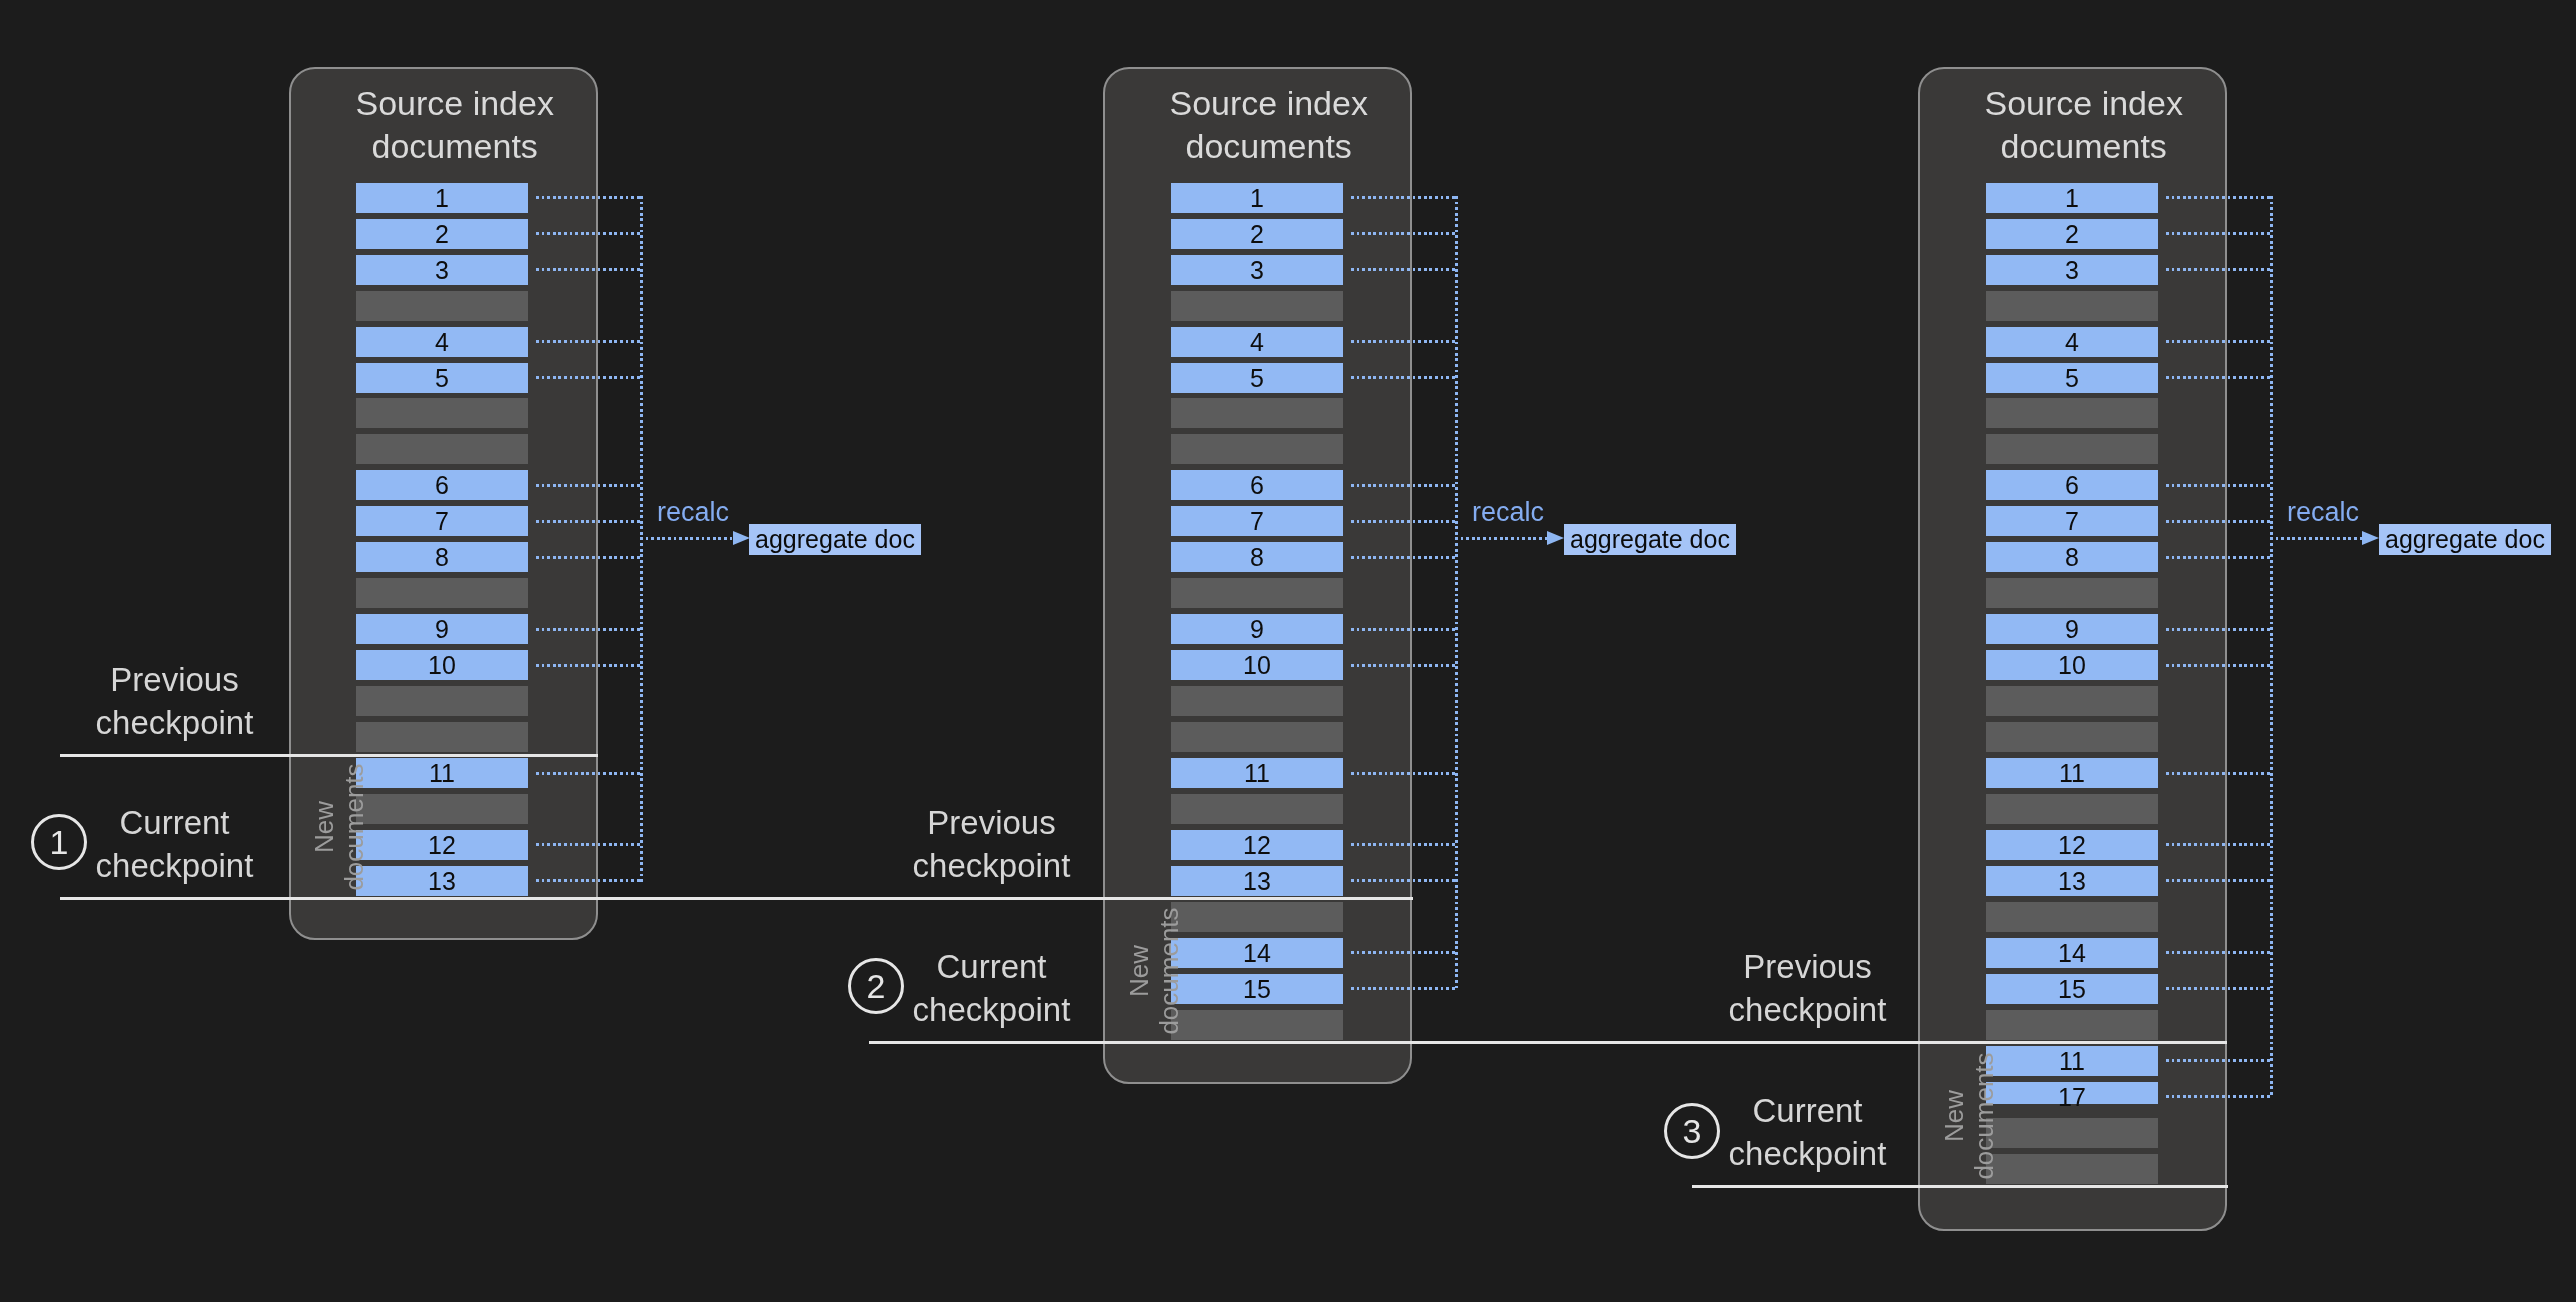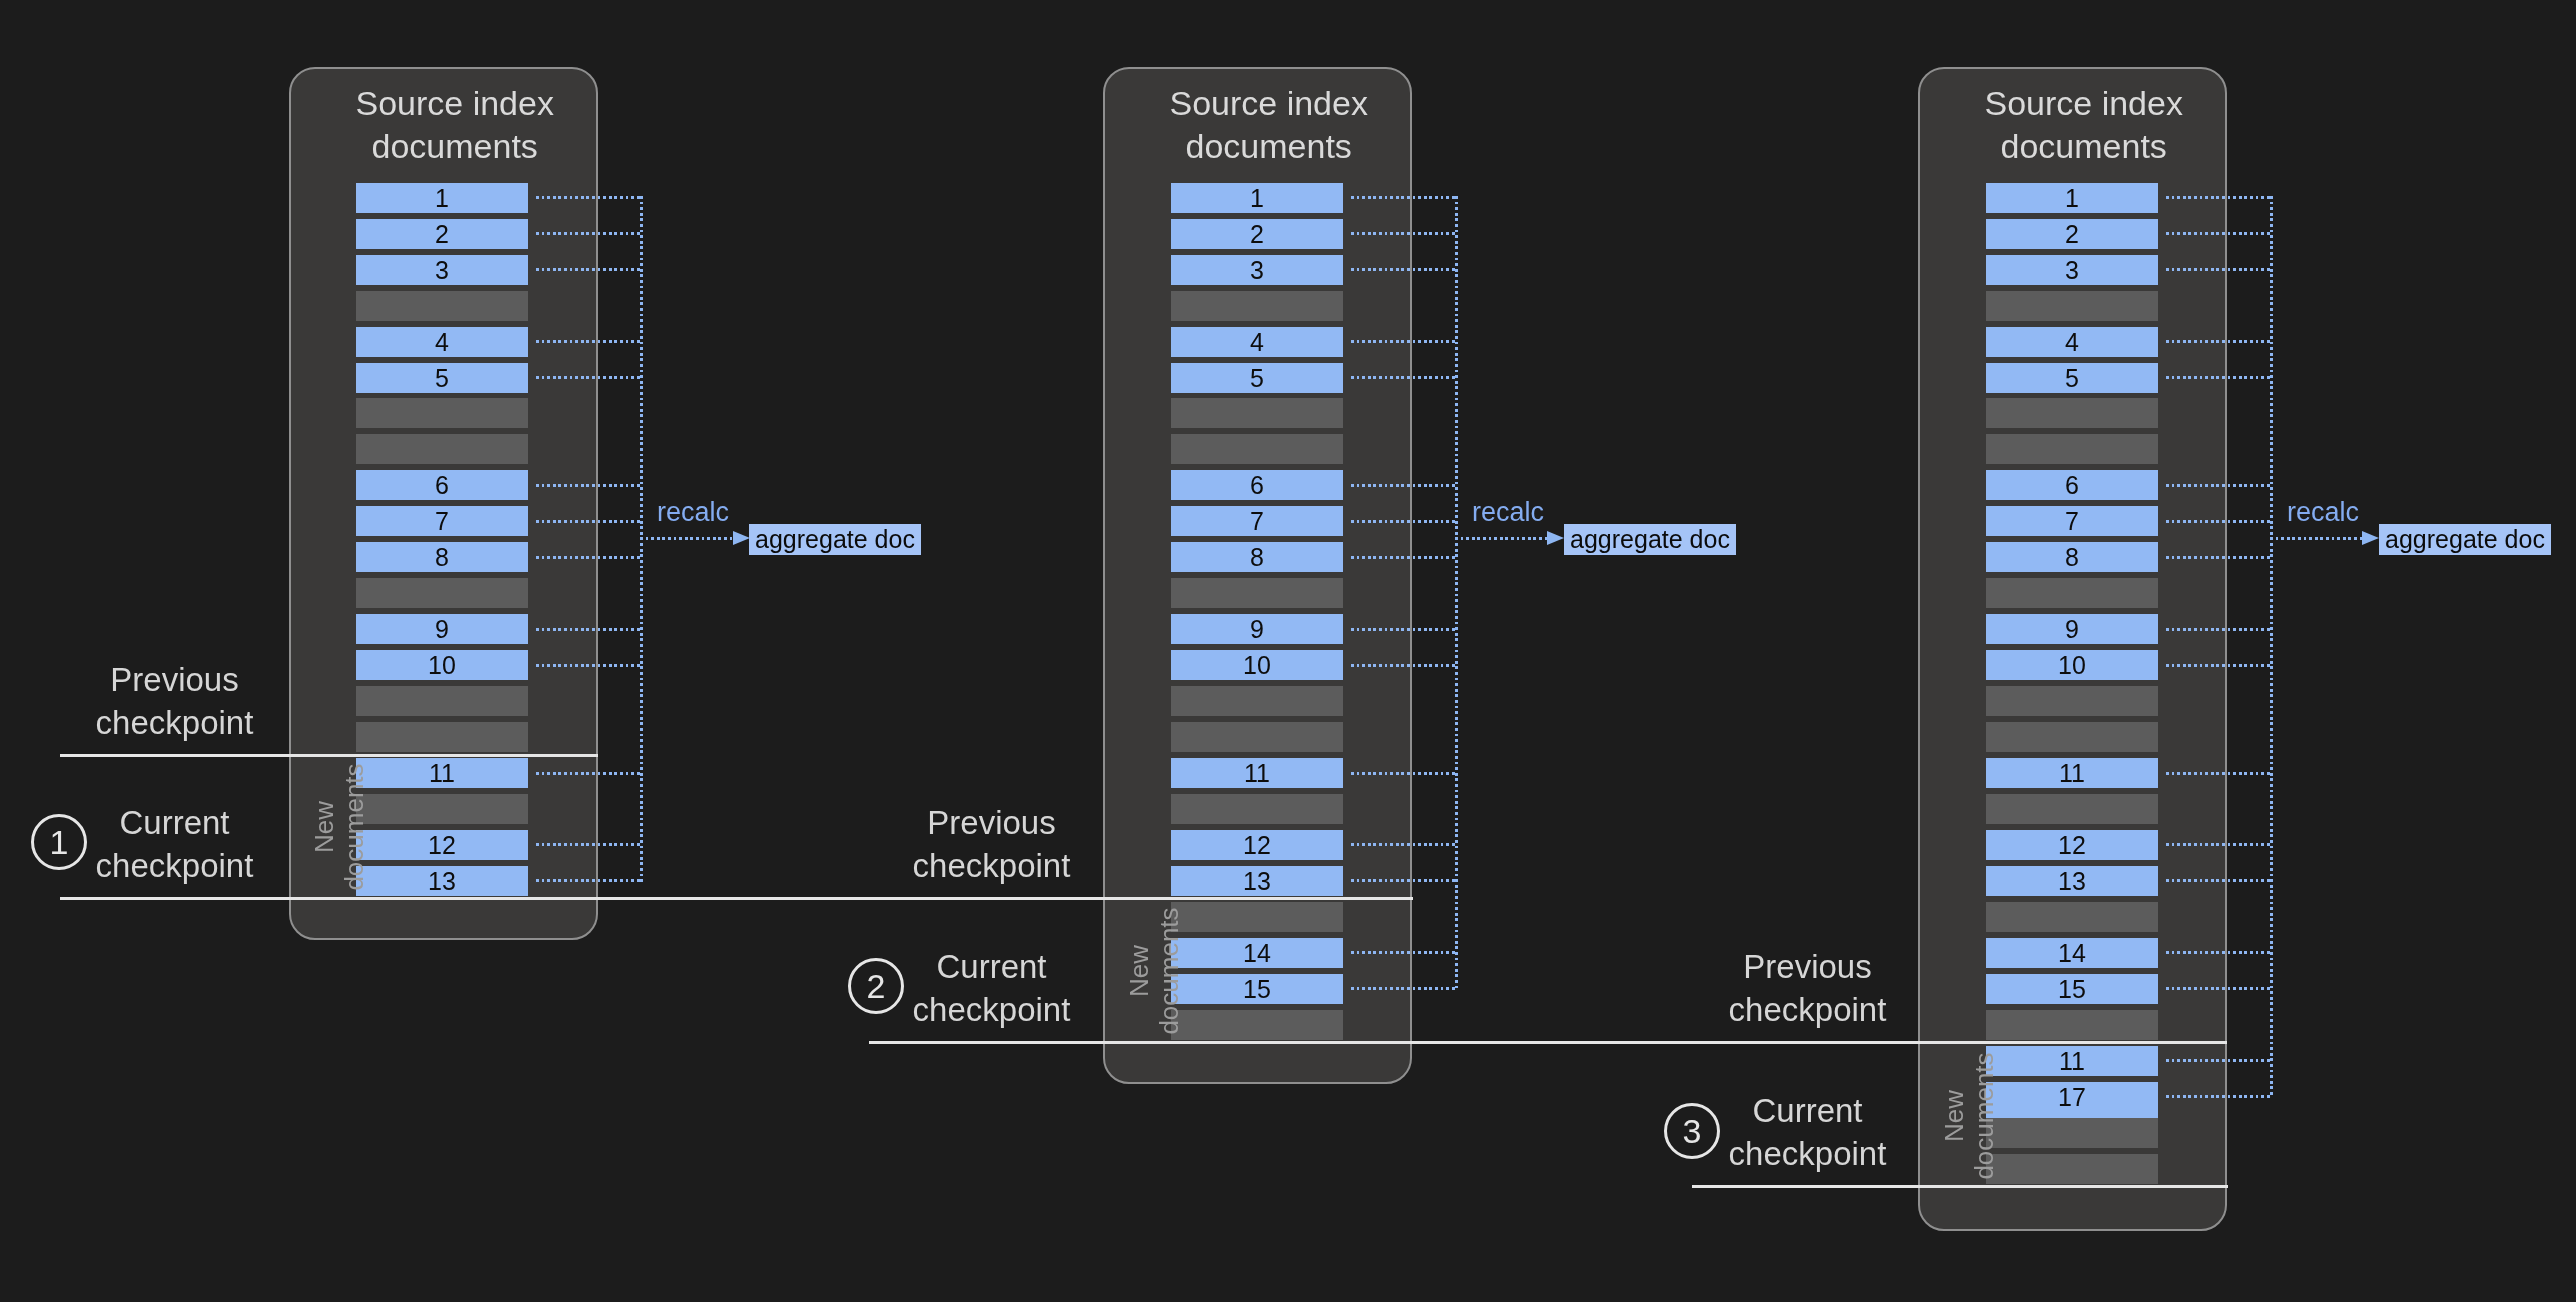--- a/index.html
+++ b/index.html
@@ -185,21 +185,21 @@
     <div class="block blue" style="left: 1986px; top: 866px; width: 172px; height: 29.5px;">13</div>
     <div class="dot-h" style="left: 2166px; top: 879px; width: 104px;"></div>
     <div class="block gray" style="left: 1986px; top: 902px; width: 172px; height: 29.5px;"></div>
     <div class="block blue" style="left: 1986px; top: 938px; width: 172px; height: 29.5px;">14</div>
     <div class="dot-h" style="left: 2166px; top: 951px; width: 104px;"></div>
     <div class="block blue" style="left: 1986px; top: 974px; width: 172px; height: 29.5px;">15</div>
     <div class="dot-h" style="left: 2166px; top: 987px; width: 104px;"></div>
     <div class="block gray" style="left: 1986px; top: 1010px; width: 172px; height: 29.5px;"></div>
     <div class="block blue" style="left: 1986px; top: 1046px; width: 172px; height: 29.5px;">11</div>
     <div class="dot-h" style="left: 2166px; top: 1059px; width: 104px;"></div>
-    <div class="block blue" style="left: 1986px; top: 1082px; width: 172px; height: 36px;">17</div>
+    <div class="block blue" style="left: 1986px; top: 1082px; width: 172px; height: 22px;">17</div>
     <div class="dot-h" style="left: 2166px; top: 1095px; width: 104px;"></div>
     <div class="block gray" style="left: 1986px; top: 1118px; width: 172px; height: 29.5px;"></div>
     <div class="block gray" style="left: 1986px; top: 1154px; width: 172px; height: 29.5px;"></div>
     <div class="dot-v" style="left: 2270px; top: 196px; height: 902px;"></div>
     <div class="dot-h" style="left: 2270px; top: 537px; width: 93px;"></div>
     <div class="arrow-head" style="left: 2362px; top: 531px;"></div>
     <div class="recalc" style="left: 2248px; top: 496px;">recalc</div>
     <div class="badge" style="left: 2379px; top: 524px; width: 172px; height: 31px;">aggregate doc</div>
     <div class="newdocs" style="left: 1969px; top: 1116px;">New documents</div>
     <div class="cp-line" style="left: 60px; top: 754px; width: 538px;"></div>

